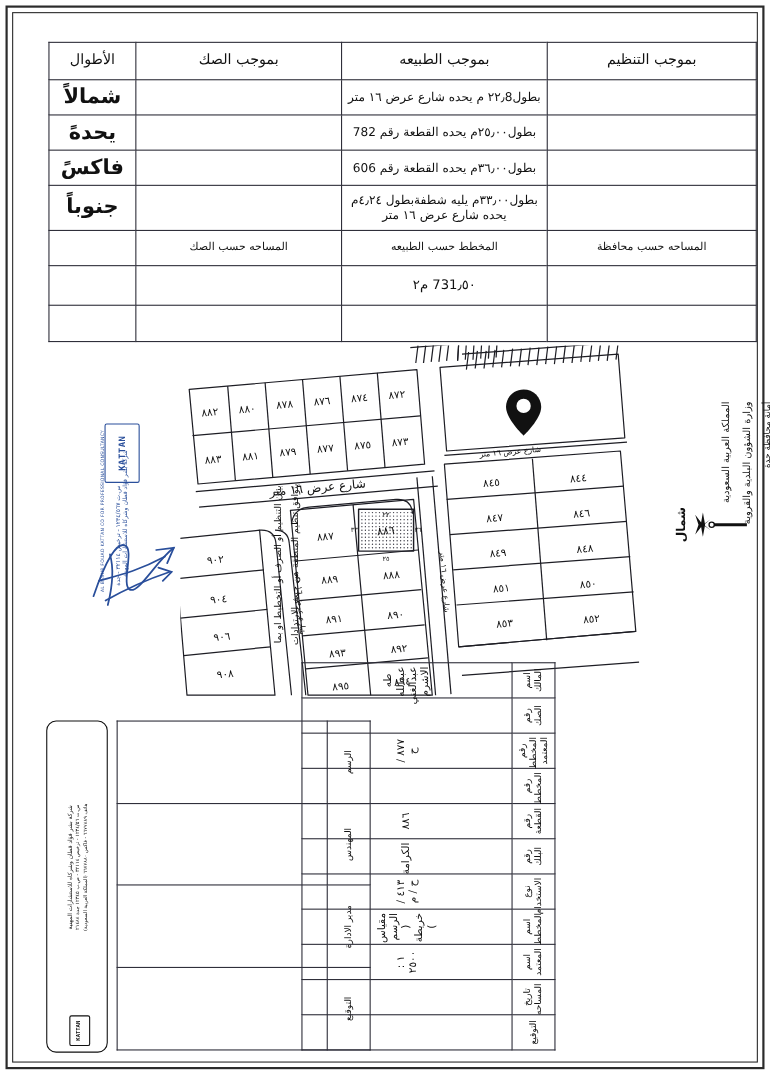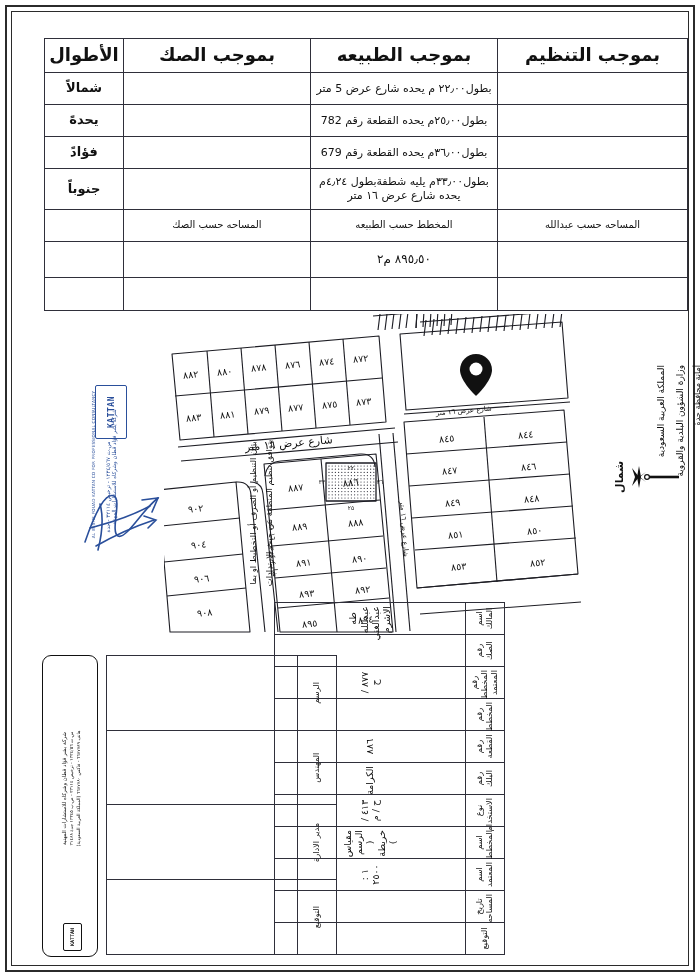--- a/index.html
+++ b/index.html
@@ -31,25 +31,25 @@
   }
   #boundary-table td{
     border:1px solid #2f2f3a;
     height:29px;
     font-size:11.5px;
     text-align:center;
     vertical-align:middle;
     padding:1px 4px;
     line-height:1.25;
   }
-  #boundary-table td.dir{width:70px;font-size:13px;font-weight:600;}
+  #boundary-table td.dir{width:70px;font-size:19px;font-weight:600;}
   #boundary-table td.c-sakk{width:178px;}
   #boundary-table td.c-tabi{width:178px;}
   #boundary-table td.c-tanzim{width:181px;}
-  #boundary-table tr.head td{font-size:18px;font-weight:700;height:31px;}
+  #boundary-table tr.head td{font-size:13px;font-weight:400;height:31px;}
   #boundary-table td.desc{text-align:center;font-size:11px;}
   #boundary-table tr.tall td{height:38px;}
   #boundary-table tr.arealabel td{font-size:10px;}
   #boundary-table tr.areaval td{height:33px;font-size:12px;}
   #boundary-table tr.blank td{height:30px;}
 
   
   #site-map{position:absolute;left:150px;top:300px;width:420px;height:320px;}
   #map-svg{position:absolute;left:0;top:0;}
 
@@ -176,56 +176,56 @@
     <tbody>
         <tr class="head">
       <td class="c-tanzim">بموجب التنظيم</td>
       <td class="c-tabi">بموجب الطبيعه</td>
       <td class="c-sakk">بموجب الصك</td>
       <td class="dir">الأطوال</td>
     </tr>
 
     <tr>
       <td class="c-tanzim"></td>
-      <td class="c-tabi desc">بطول٢٢٫٠٠ م يحده شارع عرض 5 متر</td>
+      <td class="c-tabi desc">بطول٢٢٫8 م يحده شارع عرض ١٦ متر</td>
       <td class="c-sakk"></td>
       <td class="dir">شمالاً</td>
     </tr>
 
     <tr>
       <td class="c-tanzim"></td>
       <td class="c-tabi desc">بطول٢٥٫٠٠م يحده القطعة رقم 782</td>
       <td class="c-sakk"></td>
       <td class="dir">يحدهً</td>
     </tr>
 
     <tr>
       <td class="c-tanzim"></td>
-      <td class="c-tabi desc">بطول٣٦٫٠٠م يحده القطعة رقم 679</td>
+      <td class="c-tabi desc">بطول٣٦٫٠٠م يحده القطعة رقم 606</td>
       <td class="c-sakk"></td>
-      <td class="dir">فؤادً</td>
+      <td class="dir">فاكسً</td>
     </tr>
 
     <tr class="tall">
       <td class="c-tanzim"></td>
       <td class="c-tabi desc">بطول٣٣٫٠٠م يليه شطفةبطول ٤٫٢٤م يحده شارع عرض ١٦ متر</td>
       <td class="c-sakk"></td>
       <td class="dir">جنوباً</td>
     </tr>
 
     <tr class="arealabel">
-      <td class="c-tanzim">المساحه حسب عبدالله</td>
+      <td class="c-tanzim">المساحه حسب محافظة</td>
       <td class="c-tabi">المخطط حسب الطبيعه</td>
       <td class="c-sakk">المساحه حسب الصك</td>
       <td class="dir"></td>
     </tr>
 
     <tr class="areaval">
       <td class="c-tanzim"></td>
-      <td class="c-tabi">٨٩٥٫٥٠ م٢</td>
+      <td class="c-tabi">731٫٥٠ م٢</td>
       <td class="c-sakk"></td>
       <td class="dir"></td>
     </tr>
 
     <tr class="blank">
       <td class="c-tanzim"></td>
       <td class="c-tabi"></td>
       <td class="c-sakk"></td>
       <td class="dir"></td>
     </tr>

